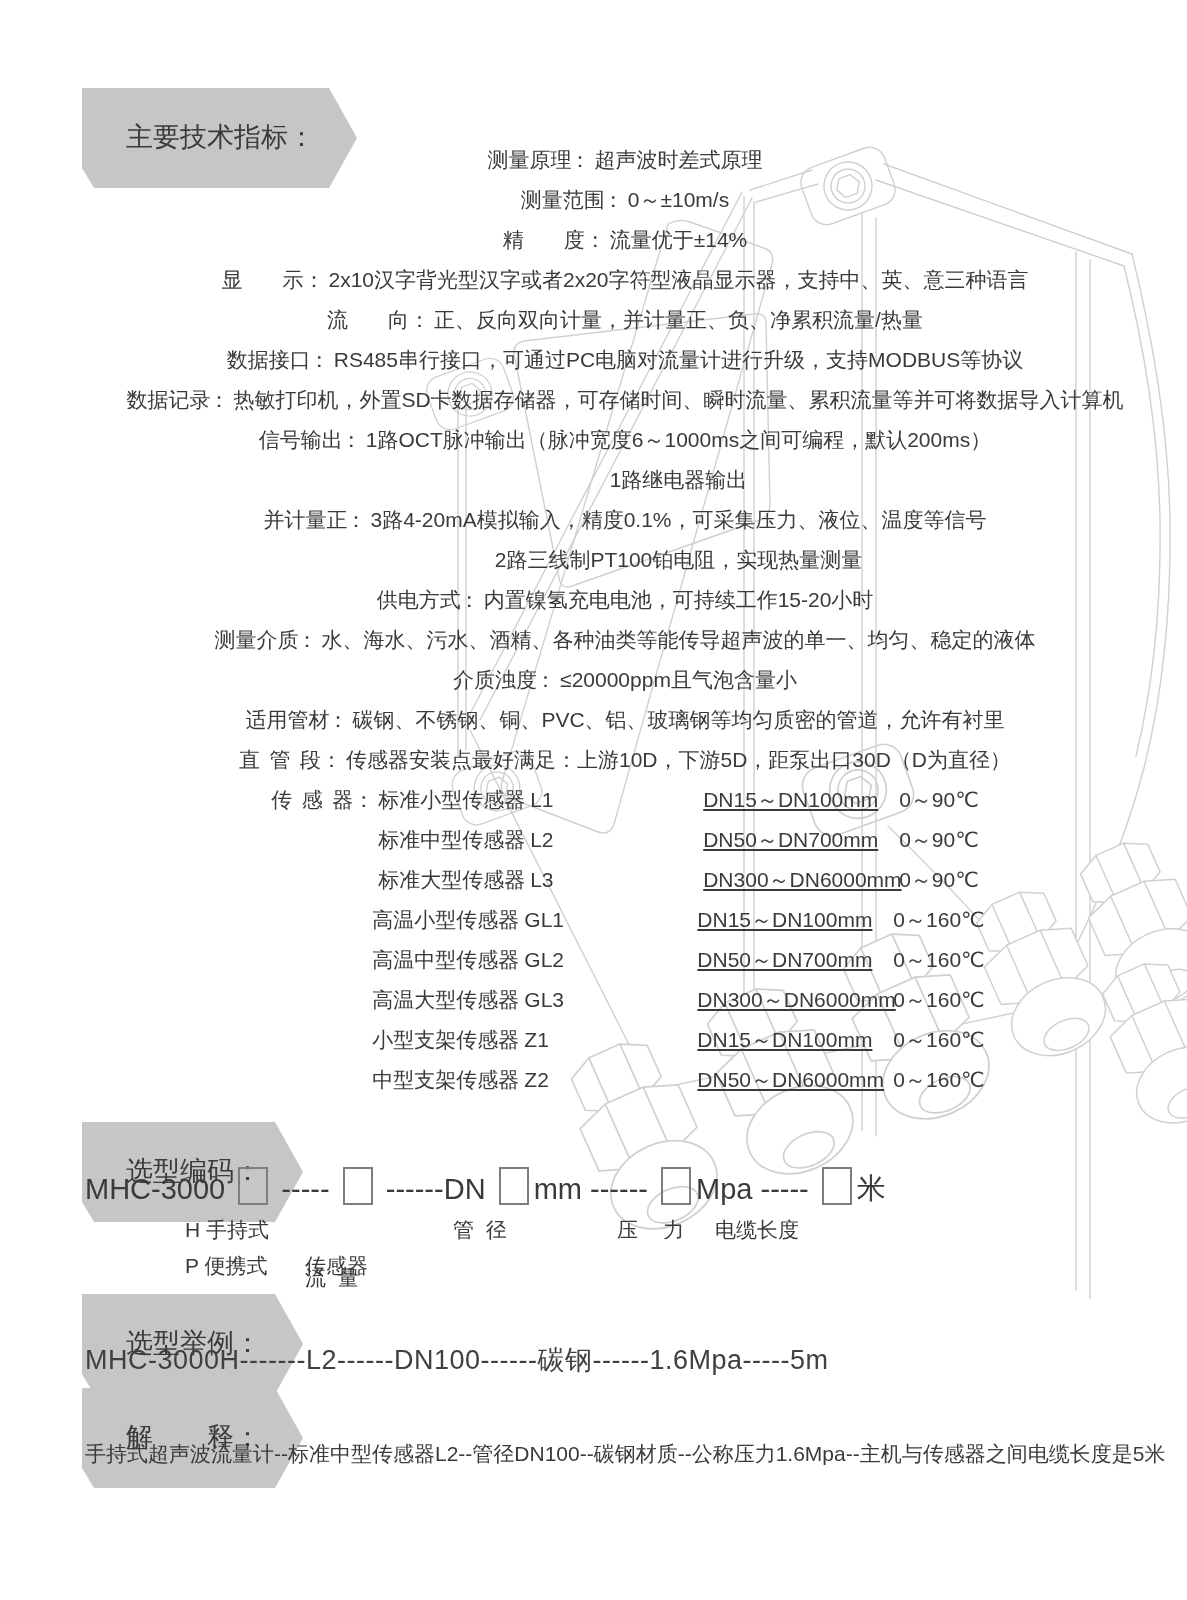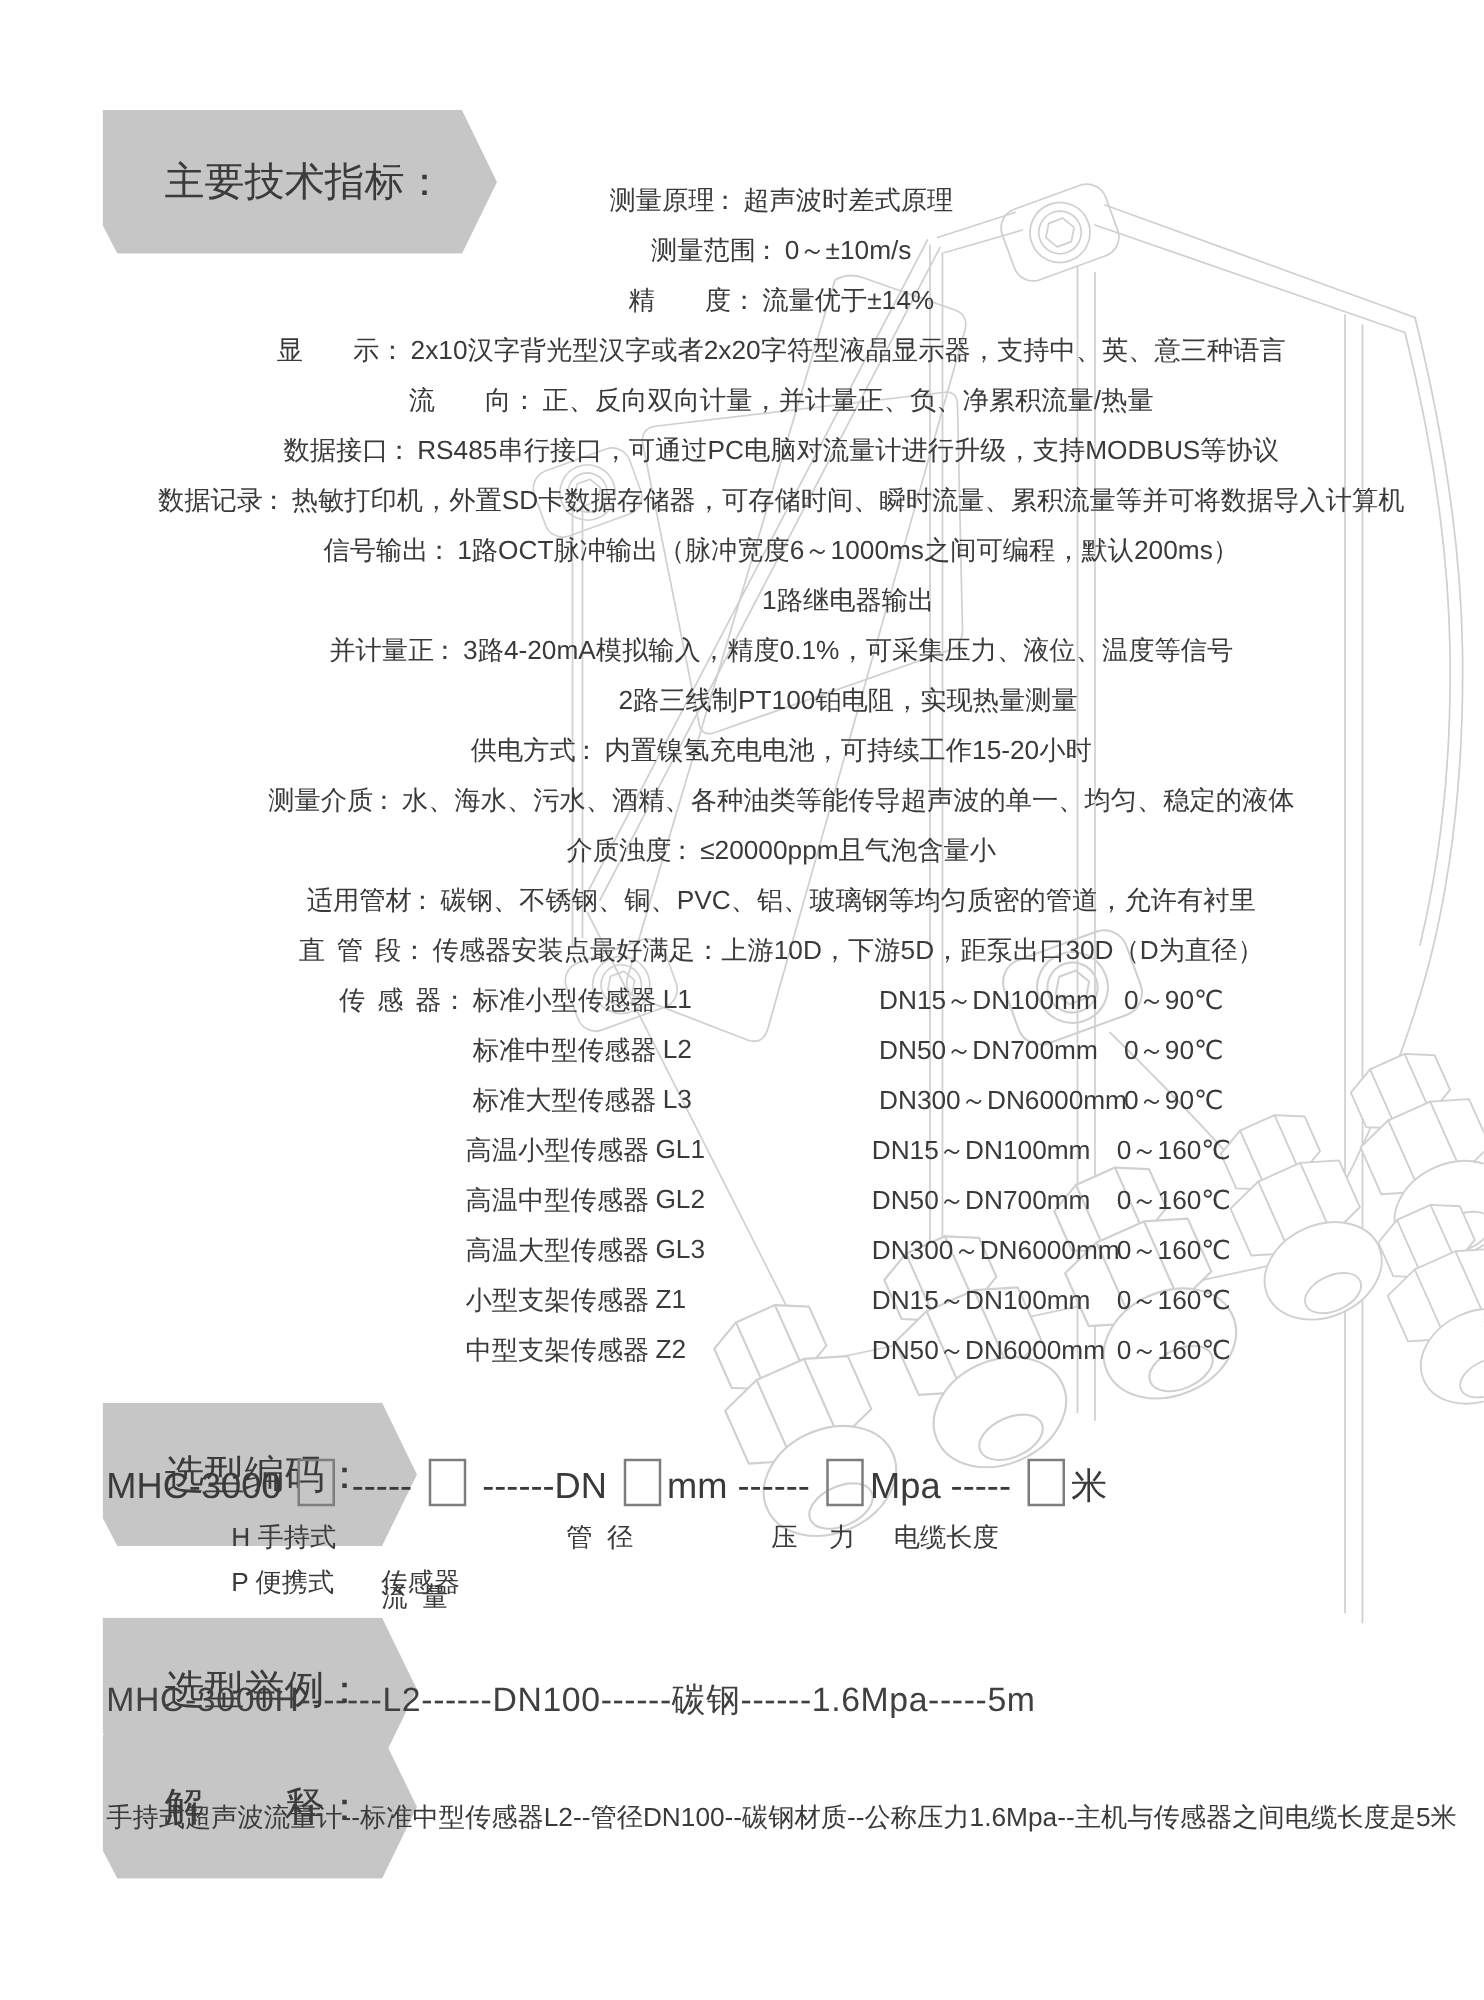--- a/index.html
+++ b/index.html
@@ -7,40 +7,40 @@
     width:1187px;height:1600px;position:relative;overflow:hidden;
     font-family:"Liberation Sans","DejaVu Sans",sans-serif;
     color:#3a3a3a;
   }
   .art{position:absolute;left:0;top:0;width:1187px;height:1600px;z-index:0;}
   .content{position:absolute;left:0;top:0;width:1187px;height:1600px;z-index:1;}
 
   .badge{
     position:absolute;left:82px;
     background:#c6c6c6;color:#3b3b3b;
-    font-size:32px;line-height:1;
+    font-size:27px;line-height:1;
     padding:9px 42px 10px 14px;
     clip-path:polygon(0 0,calc(100% - 28px) 0,100% 50%,calc(100% - 28px) 100%,12px 100%,0 80%);
     white-space:pre;
   }
   #badge-specs{top:88px;}
   #badge-coding{top:1122px;}
   #badge-example{top:1294px;}
   #badge-explain{top:1388px;}
 
   .spec-list{position:absolute;left:85px;top:140px;width:1080px;}
   .spec-row{height:40px;display:flex;align-items:center;white-space:nowrap;font-size:21px;justify-content:center;}
   .spec-label{display:inline-block;width:82px;text-align:justify;text-align-last:justify;flex:none;}
   .spec-colon{flex:none;margin-right:4px;}
   .spec-row.cont .spec-colon{visibility:hidden;}
   .spec-value{flex:none;}
 
   .sensor-name{display:inline-block;width:152px;flex:none;}
   .sensor-code{display:inline-block;width:173px;flex:none;}
-  .sensor-range{display:inline-block;width:196px;flex:none;}
+  .sensor-range{display:inline-block;width:196px;flex:none;text-decoration:underline;}
   .sensor-temp{display:inline-block;flex:none;}
 
   .code-line{
     position:absolute;left:85px;top:1166px;height:46px;
     display:flex;align-items:center;font-size:29px;white-space:pre;
   }
   .code-box{
     display:inline-block;width:26px;height:34px;flex:none;
     border:2px solid #7d7d7d;margin:0 5px 6px 5px;background:transparent;
   }

